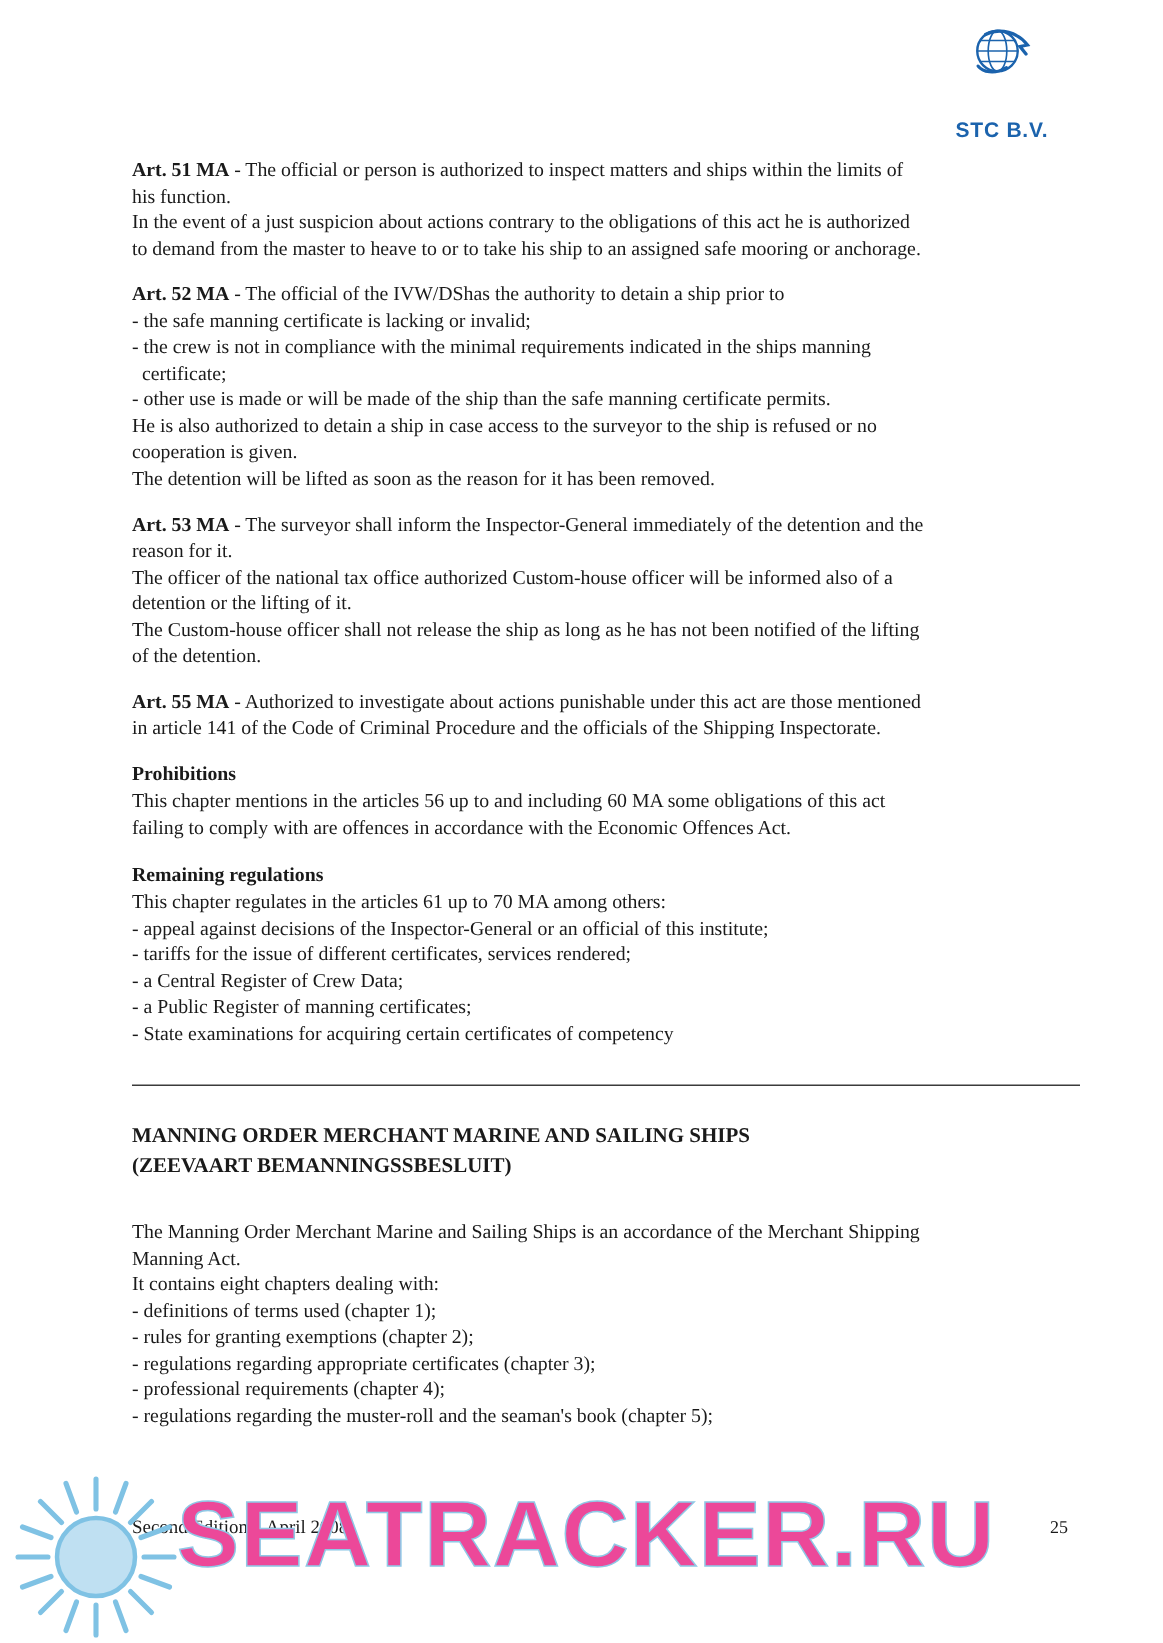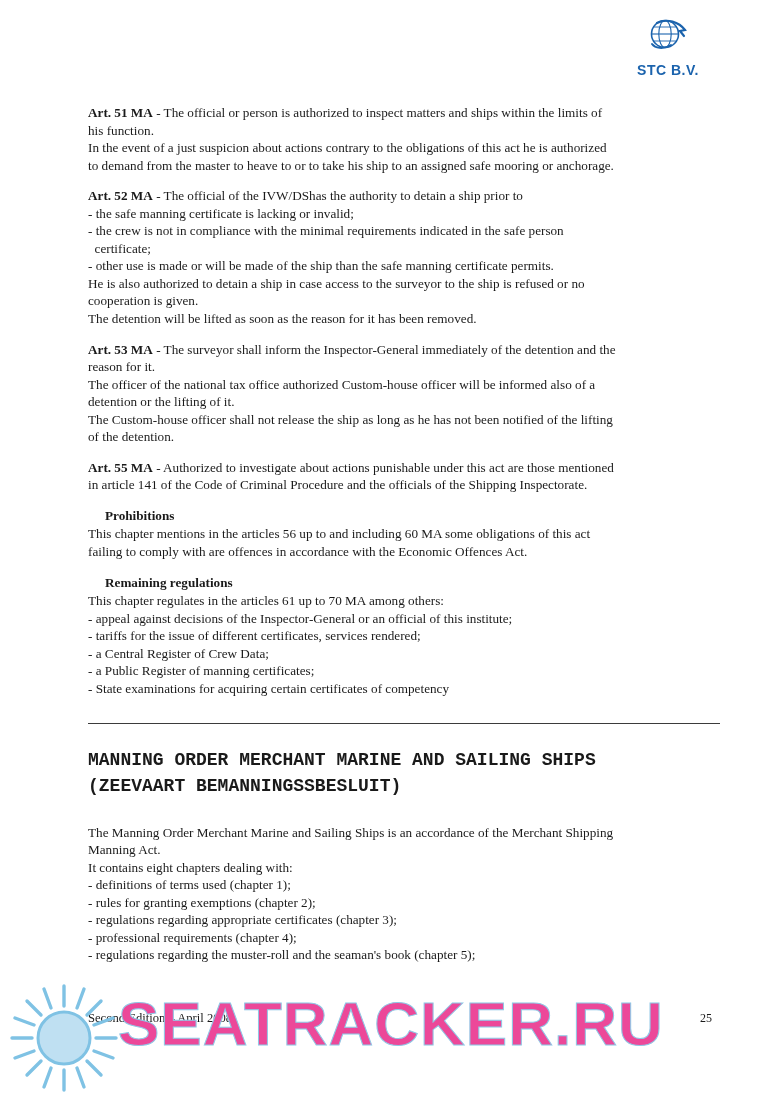--- a/index.html
+++ b/index.html
@@ -29,21 +29,21 @@
     height: 46px;
     margin: 0 auto;
     display: block;
   }
   .logo-text {
     font-family: "Liberation Sans", sans-serif;
     font-weight: bold;
     font-size: 14px;
     letter-spacing: 0.5px;
     color: #1b63ad;
-    margin-top: 2px;
+    margin-top: 18px;
   }
 
   
   .page {
     position: absolute;
     left: 88px;
     top: 104px;
     width: 632px;
     font-size: 13.2px;
     line-height: 1.33;
@@ -54,34 +54,33 @@
   }
   .line {
     display: block;
     white-space: pre-wrap;
   }
   b.art {
     font-weight: bold;
   }
   .heading {
     font-weight: bold;
-    margin: 0 0 1px 17px;
+    margin: 0 0 1px 0;
   }
   .rule {
     border: none;
     border-top: 1px solid #3b3b3b;
     margin: 26px 0 24px 0;
     width: 100%;
   }
   .doc-title {
     font-weight: bold;
-    font-size: 18px;
+    font-size: 14px;
     line-height: 1.42;
     margin: 0 0 24px 0;
-    font-family: Liberation Mono, monospace;
   }
 
   
   .footer {
     position: absolute;
     left: 88px;
     top: 1011px;
     width: 632px;
     font-size: 12.6px;
   }
@@ -148,21 +147,21 @@
   <p class="para">
     <span class="line"><b class="art">Art. 51 MA</b><span> - The official or person is authorized to inspect matters and ships within the limits of</span></span>
     <span class="line">his function.</span>
     <span class="line">In the event of a just suspicion about actions contrary to the obligations of this act he is authorized</span>
     <span class="line">to demand from the master to heave to or to take his ship to an assigned safe mooring or anchorage.</span>
   </p>
 
   <p class="para">
     <span class="line"><b class="art">Art. 52 MA</b><span> - The official of the IVW/DShas the authority to detain a ship prior to</span></span>
     <span class="line">- the safe manning certificate is lacking or invalid;</span>
-    <span class="line">- the crew is not in compliance with the minimal requirements indicated in the safe person</span>
+    <span class="line">- the crew is not in compliance with the minimal requirements indicated in the ships manning</span>
     <span class="line">  certificate;</span>
     <span class="line">- other use is made or will be made of the ship than the safe manning certificate permits.</span>
     <span class="line">He is also authorized to detain a ship in case access to the surveyor to the ship is refused or no</span>
     <span class="line">cooperation is given.</span>
     <span class="line">The detention will be lifted as soon as the reason for it has been removed.</span>
   </p>
 
   <p class="para">
     <span class="line"><b class="art">Art. 53 MA</b><span> - The surveyor shall inform the Inspector-General immediately of the detention and the</span></span>
     <span class="line">reason for it.</span>

